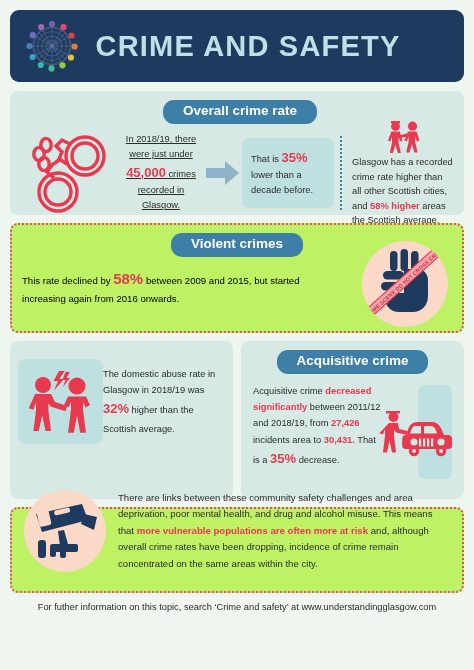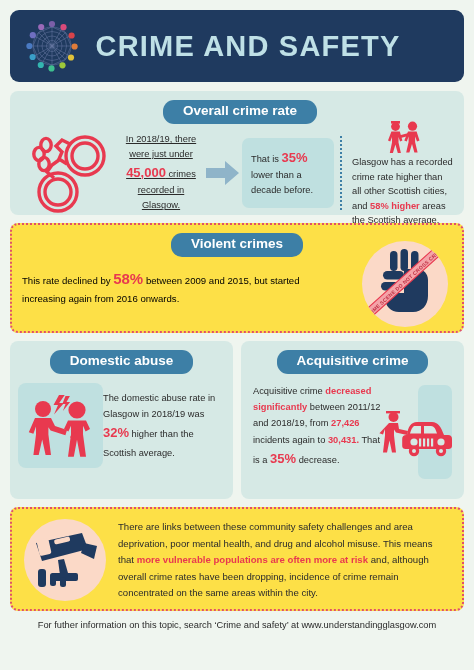--- a/index.html
+++ b/index.html
@@ -54,21 +54,21 @@
   
   .card {
     position: relative;
     box-sizing: border-box;
     border-radius: 8px;
   }
   .card-teal {
     background: #d6e9e5;
   }
   .card-peach {
-    background: #fde047;
+    background: #bef264;
     border: 2px dotted #e0506a;
   }
 
   .pill {
     display: inline-block;
     background: #3d7fa6;
     color: #ffffff;
     font-size: 13.5px;
     font-weight: bold;
     padding: 4px 20px 5px 20px;
@@ -244,24 +244,24 @@
   }
   .car-svg {
     position: absolute;
     left: -6px;
     top: 22px;
   }
 
   
   .sec5 {
     margin-top: 8px;
-    height: 104px;
-    padding: 10px 12px;
-    display: flex;
-    align-items: flex-start;
+    height: 86px;
+    padding: 19px 12px;
+    display: flex;
+    align-items: flex-end;
   }
   .cam-circle {
     flex: 0 0 82px;
     height: 82px;
     border-radius: 50%;
     background: #fbd9c7;
     position: relative;
     margin-right: 12px;
   }
   .sec5 p {
@@ -407,23 +407,20 @@
           <rect x="-14" y="36" width="118" height="9" fill="none" stroke="#e8394f" stroke-width="1.1" transform="rotate(-42 43 43)"></rect>
           <text x="-8" y="43.2" transform="rotate(-42 43 43)" fill="#c03246" font-family="'Liberation Sans', sans-serif" font-size="5.1" font-weight="bold" letter-spacing="0.3">CRIME SCENE DO NOT CROSS CRIME SCENE DO</text>
         </g>
       </svg>
     </div>
   </div>
 
   <div class="row34">
 
     <div class="card card-teal sec3">
-      <div class="pill-wrap">
-        <span class="pill">Domestic abuse</span>
-      </div>
       <div class="sec3-row">
         <div class="da-icon-box">
           <svg width="85" height="85" viewBox="0 0 85 85" aria-hidden="true">
             <g fill="#e8394f">
               <circle cx="25" cy="26" r="8"></circle>
               <path d="M17 35 h16 l4 8 12 4 -1.6 5.2 -14.8-4.6 -2.2-3.4 v7.2 l2.6 20.6 h-5.4 l-3.4-15.4 -3.5 15.4 h-5.3 l2.6-20.6 v-8 l-2.6 7.4 -4.6-1.6 z"></path>
               <circle cx="59" cy="27" r="8.6"></circle>
               <path d="M50 37.5 h18 l4 8.5 -4.4 2.4 -2.6-5.6 v8.4 l3 22.5 h-5.8 l-3.2-17 -3.2 17 h-5.8 l3-22.5 v-8.4 l-2.6 5.6 -4.4-2.4 z"></path>
               <path d="M61 46 l-9 8 2.5 2.4 z"></path>
               <path d="M41 12 l-5.5 10 h4.5 l-4 9.5 10-11.5 h-4.8 l5.5-8 z"></path>
@@ -436,21 +433,21 @@
         </div>
       </div>
     </div>
 
     <div class="card card-teal sec4">
       <div class="pill-wrap">
         <span class="pill">Acquisitive crime</span>
       </div>
       <div class="sec4-row">
         <div class="sec4-text body-text">
-          <span>Acquisitive crime </span><span class="red">decreased significantly</span><span> between 2011/12 and 2018/19, from </span><span class="red">27,426</span><span> incidents again to </span><span class="red">30,431.</span><span> That is a </span><span class="red-big">35%</span><span> decrease.</span>
+          <span>Acquisitive crime </span><span class="red">decreased significantly</span><span> between 2011/12 and 2018/19, from </span><span class="red">27,426</span><span> incidents area to </span><span class="red">30,431.</span><span> That is a </span><span class="red-big">35%</span><span> decrease.</span>
         </div>
         <div class="car-box">
           <div class="car-strip"></div>
           <div class="car-svg">
             <svg width="76" height="56" viewBox="0 0 76 56" aria-hidden="true">
               <g fill="#e8394f">
                 <path d="M8 6 h14 v2.4 h-14 z"></path>
                 <circle cx="15.5" cy="12" r="5"></circle>
                 <path d="M11 18 h9 l1 6 9 2 -1 4 -11-2.4 -2-3 v6 l2 17 h-4 l-2.5-12 -2.5 12 h-4 l2-17 v-6.6 l-2 5.6 -3.6-1.4 z"></path>
                 <path d="M29 30 c1-8 4-13 10-13 h15 c6 0 9 5 12 13 h4 c2.6 0 4 1.5 4 4 v7 c0 2 -1.5 3 -3.4 3 h-43 c-2 0 -3.4-1 -3.4-3 v-7 c0-2.5 1.4-4 4-4 z"></path>

